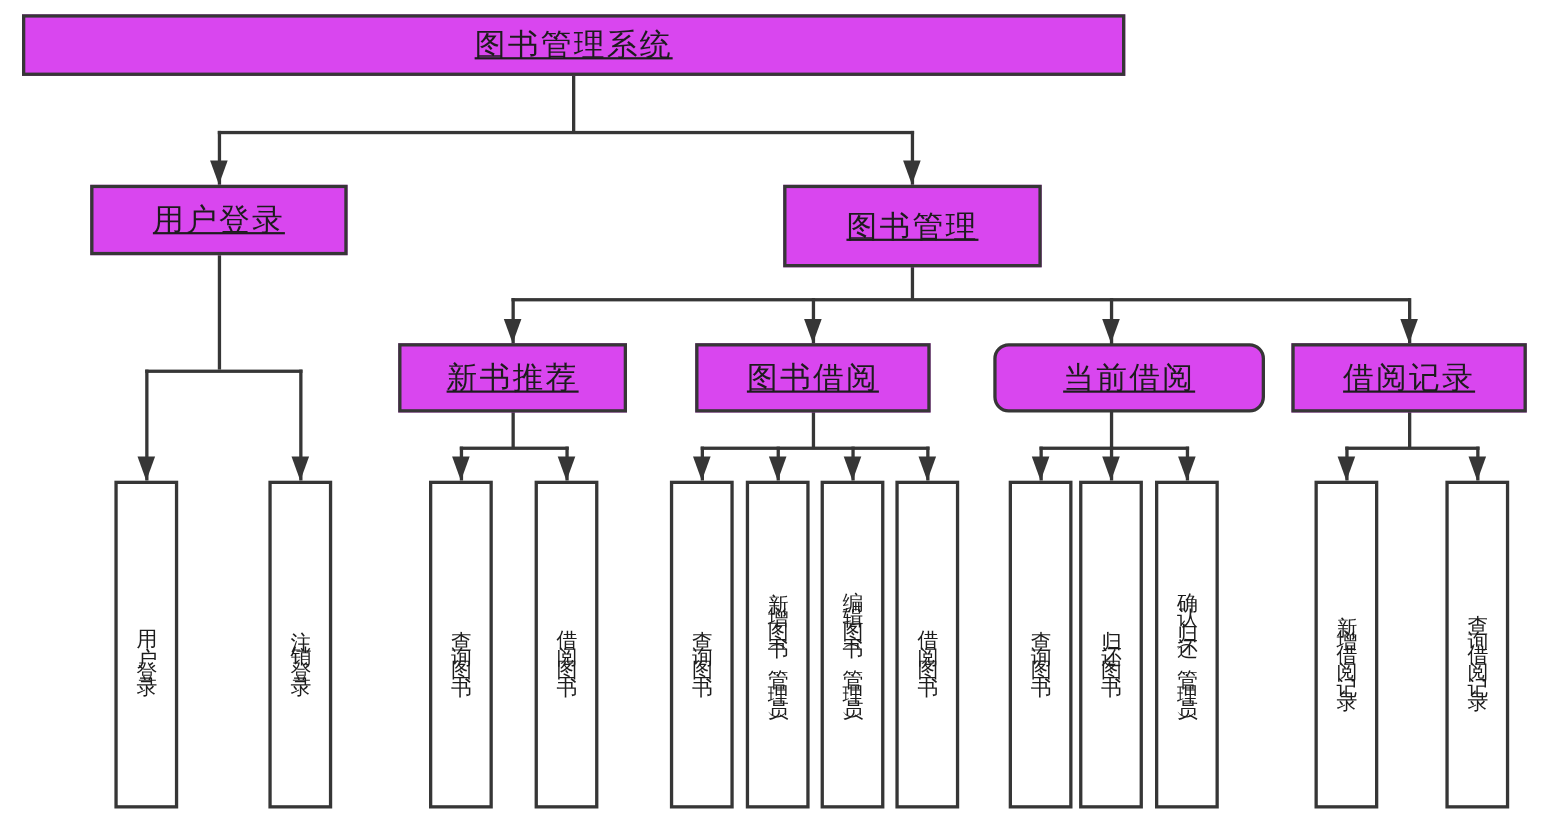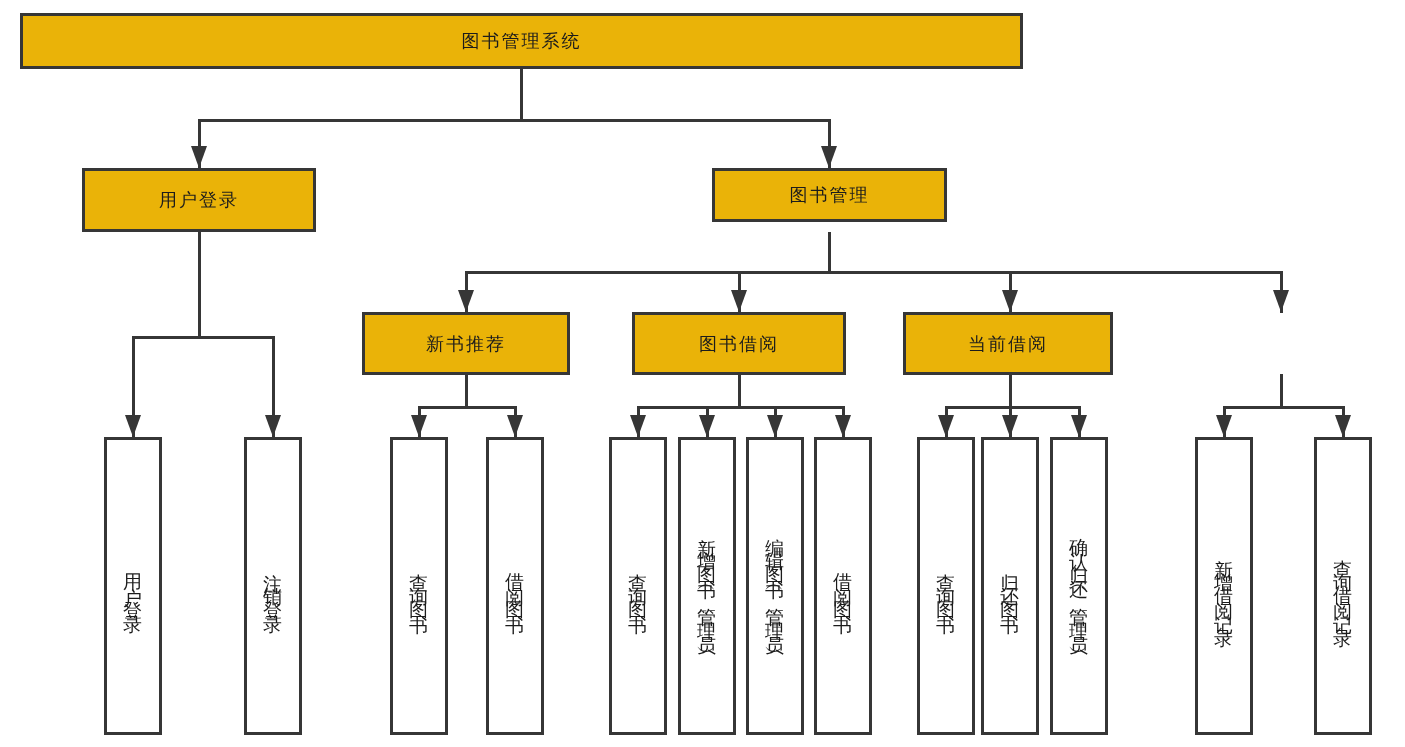--- a/index.html
+++ b/index.html
@@ -9,27 +9,28 @@
     height: 747px;
     background: #ffffff;
     font-family: "Liberation Sans", sans-serif;
     color: #1c1c1c;
     overflow: hidden;
   }
   .node {
     position: absolute;
     box-sizing: border-box;
     border: 3px solid #363636;
-    background: #eab308;
+    background: #d946ef;
     display: flex;
     align-items: center;
     justify-content: center;
-    font-size: 18px;
+    font-size: 28px;
     letter-spacing: 2px;
     white-space: nowrap;
+    text-decoration: underline;
   }
   .leaf {
     position: absolute;
     box-sizing: border-box;
     border: 3px solid #363636;
     background: #ffffff;
     width: 58px;
     top: 437px;
     height: 298px;
     display: flex;
@@ -124,28 +125,29 @@
   <div class="h" style="left:1223px; top:406px; width:122px;"></div>
   <div class="v" style="left:1223px; top:406px; height:31px;"></div>
   <div class="v" style="left:1342px; top:406px; height:31px;"></div>
   <div class="arrow" style="left:1216px; top:415px;"></div>
   <div class="arrow" style="left:1335px; top:415px;"></div>
 
   <div class="node" style="left:20px; top:13px; width:1003px; height:56px;">图书管理系统</div>
 
   <div class="node" style="left:82px; top:168px; width:234px; height:64px;">用户登录</div>
 
-  <div class="node" style="left:712px; top:168px; width:235px; height:54px;">图书管理</div>
+  <div class="node" style="left:712px; top:168px; width:235px; height:75px;">图书管理</div>
 
   <div class="node" style="left:632px; top:312px; width:214px; height:63px;">图书借阅</div>
 
   <div class="node" style="left:362px; top:312px; width:208px; height:63px;">新书推荐</div>
 
-  <div class="node" style="left:903px; top:312px; width:210px; height:63px;">当前借阅</div>
+  <div class="node" style="left:903px; top:312px; width:247px; height:63px;border-radius:14px;">当前借阅</div>
 
+  <div class="node" style="left:1174px; top:312px; width:214px; height:63px;">借阅记录</div>
 
   <div class="leaf" style="left:104px;">
     <span class="vtext">用户登录</span>
   </div>
   <div class="leaf" style="left:244px;">
     <span class="vtext">注销登录</span>
   </div>
 
   <div class="leaf" style="left:390px;">
     <span class="vtext">查询图书</span>

